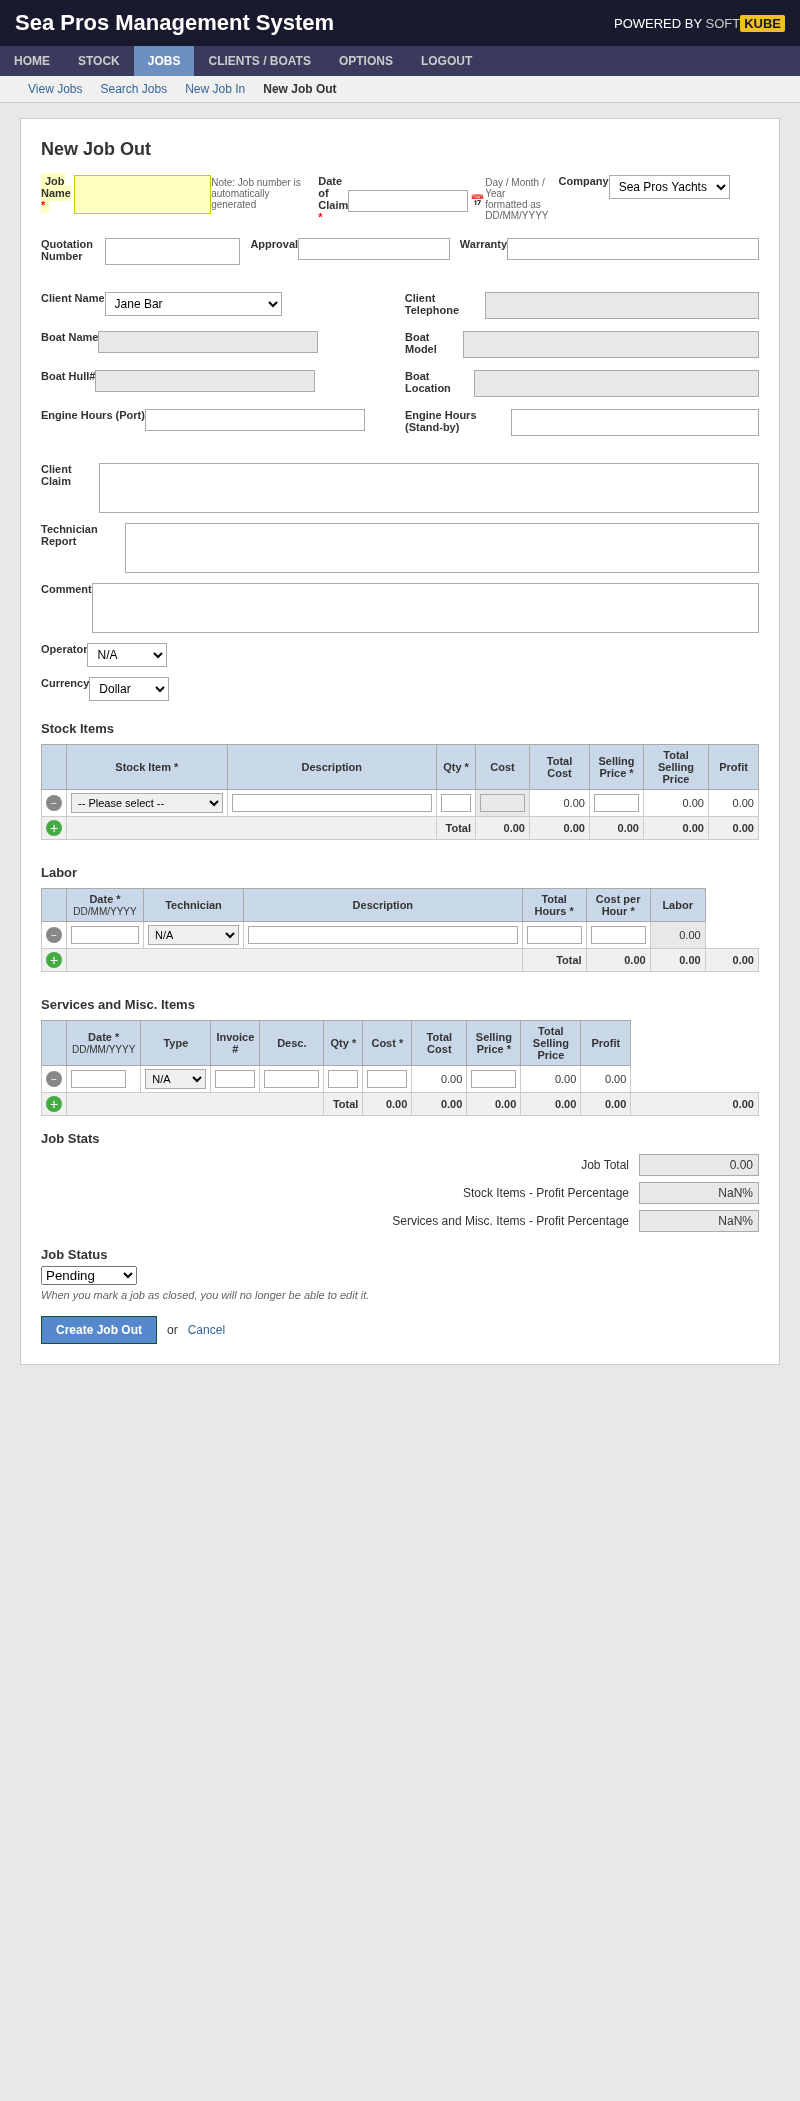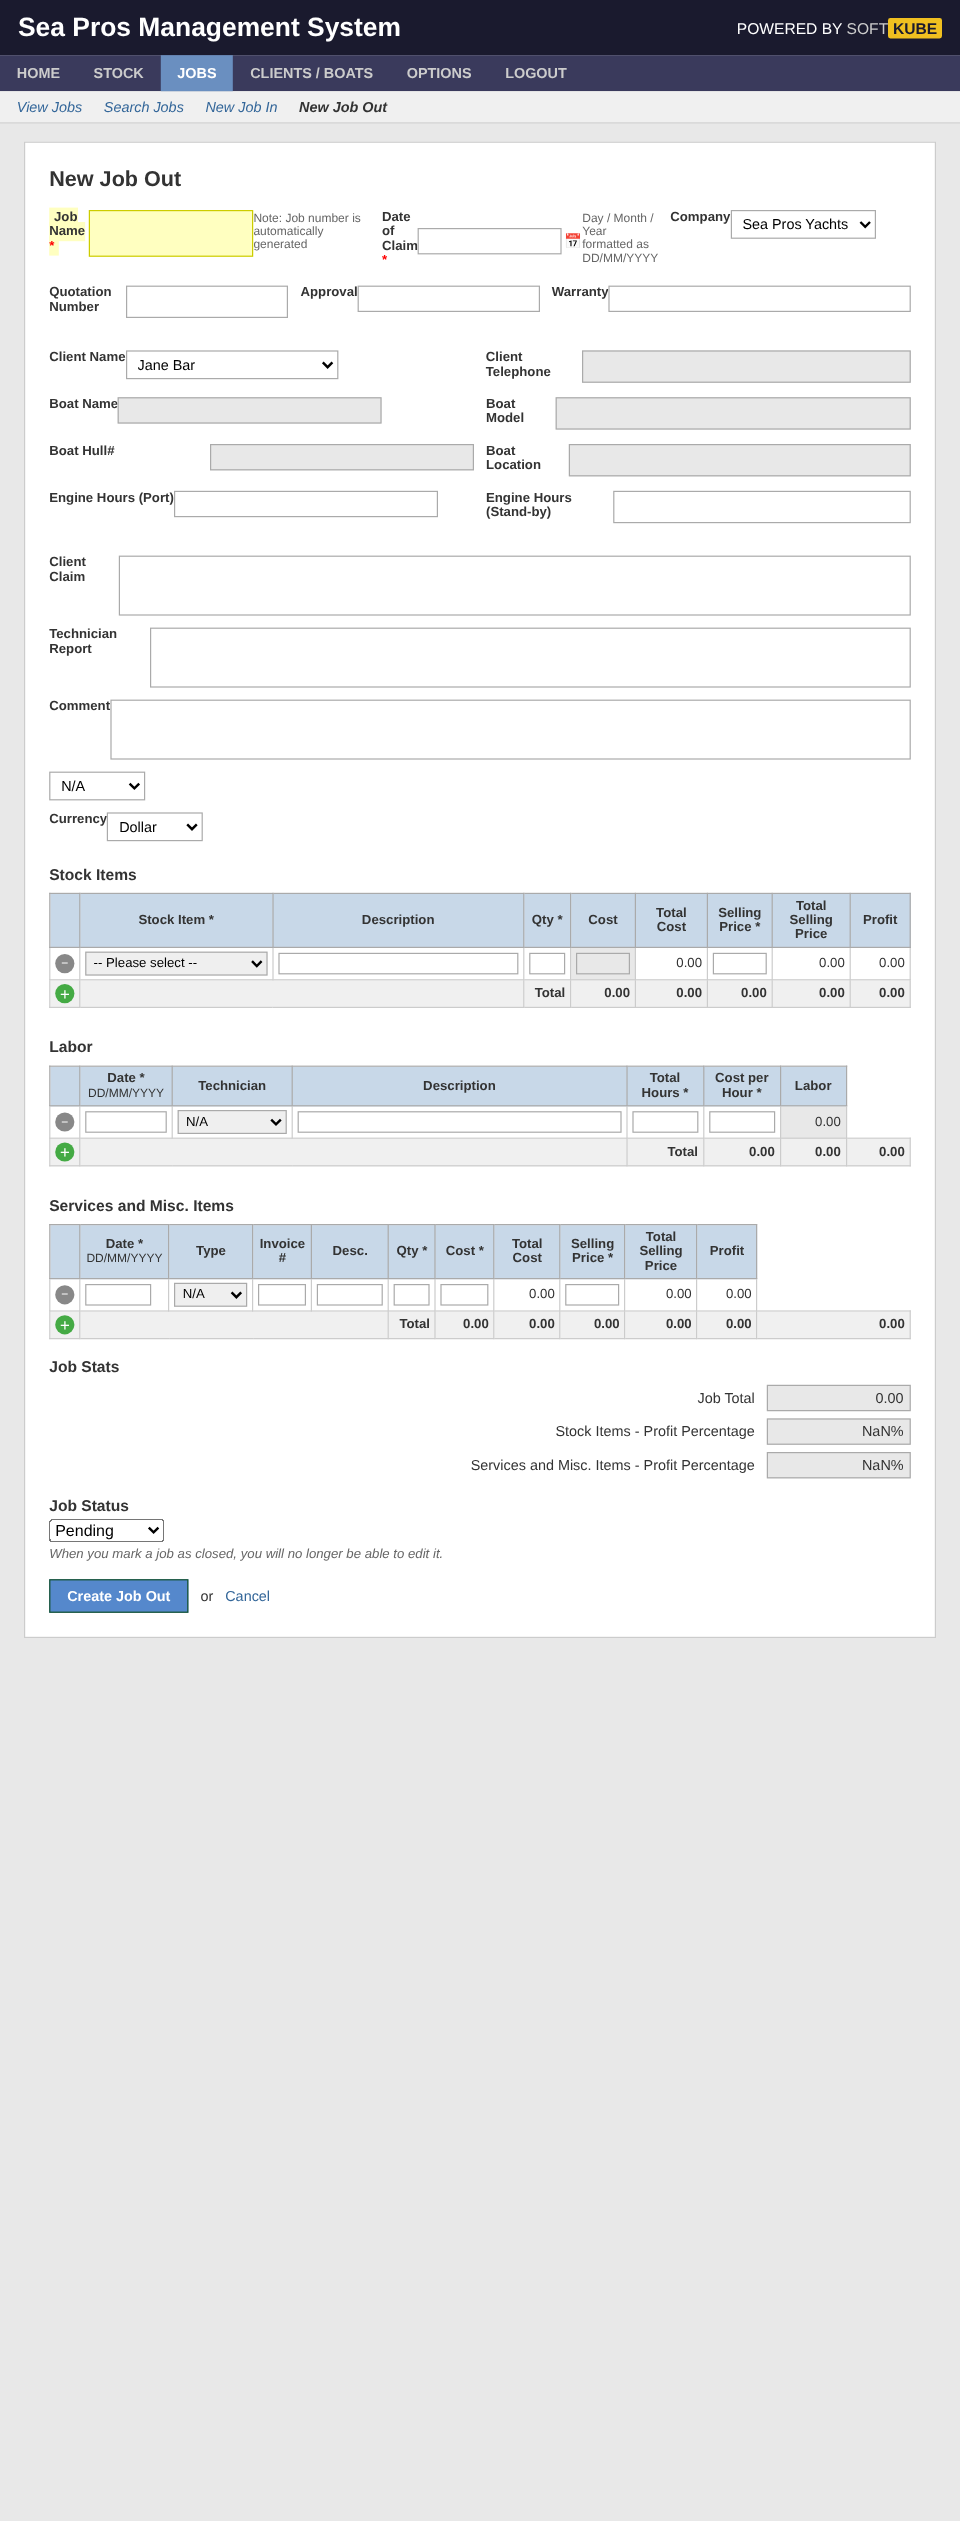--- a/index.html
+++ b/index.html
@@ -11,21 +11,21 @@
     .header-logo { color: white; font-size: 13px; }
     .logo-soft { color: #ccc; }
     .logo-kube { background: #f0c020; color: #1a1a2e; font-weight: bold; padding: 1px 4px; border-radius: 2px; }
 
     
     .nav { background: #3a3a5c; padding: 0; display: flex; }
     .nav a { color: #ccc; text-decoration: none; padding: 8px 14px; display: inline-block; font-size: 12px; font-weight: bold; }
     .nav a.active { background: #6a8fc0; color: white; }
 
     
-    .subnav { background: #f0f0f0; border-bottom: 1px solid #ccc; padding: 4px 10px; display: flex; gap: 10px; font-style: italic; }
+    .subnav { background: #f0f0f0; border-bottom: 1px solid #ccc; padding: 4px 24px; display: flex; gap: 10px; }
     .subnav a { color: #336699; text-decoration: none; font-size: 12px; padding: 2px 4px; }
     .subnav a.active { font-weight: bold; color: #333; text-decoration: none; }
 
     
     .main { background: #e8e8e8; padding: 15px; min-height: 2000px; }
     .form-container { background: white; border: 1px solid #ccc; padding: 20px; max-width: 760px; margin: 0 auto; }
     .page-title { font-size: 18px; font-weight: bold; margin-bottom: 15px; color: #333; }
 
     
     .form-row { display: flex; gap: 10px; margin-bottom: 12px; align-items: flex-start; }
@@ -177,21 +177,21 @@
         <label>Boat Name</label>
         <input type="text" class="w100 readonly" readonly="" style="width: 220px;">
       </div>
       <div class="form-group" style="flex:1;">
         <label>Boat Model</label>
         <input type="text" class="w100 readonly" readonly="" style="width: 300px;">
       </div>
     </div>
 
     <div class="form-row">
-      <div class="form-group" style="flex:1;justify-content:space-between;">
+      <div class="form-group" style="flex:1;">
         <label>Boat Hull#</label>
         <input type="text" class="w100 readonly" readonly="" style="width: 220px;">
       </div>
       <div class="form-group" style="flex:1;">
         <label>Boat Location</label>
         <input type="text" class="w100 readonly" readonly="" style="width: 300px;">
       </div>
     </div>
 
     <div class="form-row">
@@ -214,20 +214,21 @@
       <label>Technician Report</label>
       <textarea rows="3" style="width: 100%;"></textarea>
     </div>
 
     <div class="form-group section-gap" style="width:100%;margin-top:10px;">
       <label>Comment</label>
       <textarea rows="3" style="width: 100%;"></textarea>
     </div>
 
     <div class="form-group section-gap" style="margin-top:10px;">
+      <label>Operator</label>
       <select style="width:80px;">
         <option>N/A</option>
       </select>
     </div>
 
     <div class="form-group section-gap" style="margin-top:10px;">
       <label>Currency</label>
       <select style="width:80px;">
         <option>Dollar</option>
       </select>

